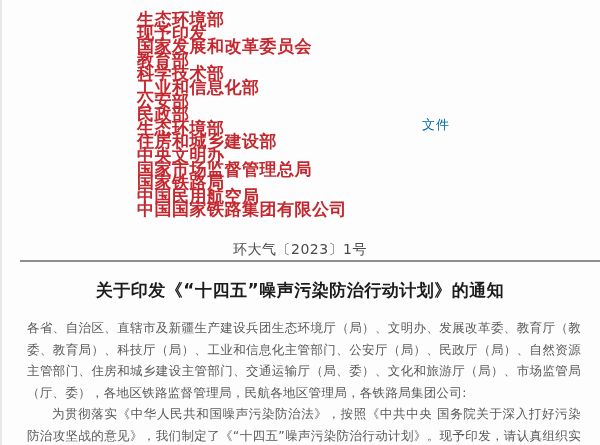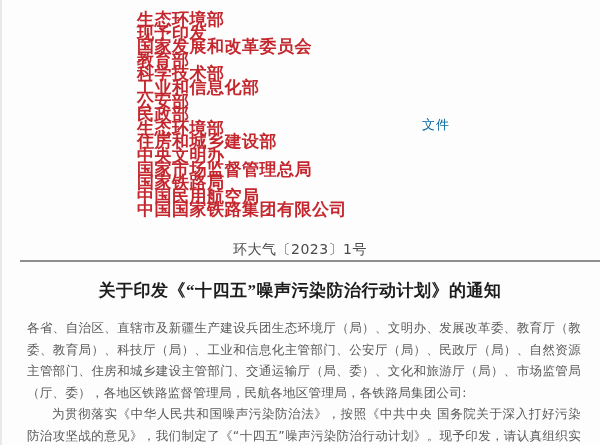--- a/index.html
+++ b/index.html
@@ -46,21 +46,20 @@
     border-top: 2px solid #8e8e8e;
   }
   .notice-title {
     position: absolute; top: 279px; left: 0;
     width: 100%;
     text-align: center;
     font-size: 17px;
     font-weight: bold;
     color: #1c1c1c;
     letter-spacing: 0.5px;
-    font-family: Liberation Serif, serif;
   }
   .body-text {
     position: absolute; top: 317px; left: 27px; right: 19px;
     font-size: 12.5px;
     line-height: 21.6px;
     color: #595959;
     text-align: justify;
     letter-spacing: 0.3px;
   }
   .para-indent { text-indent: 2em; }

